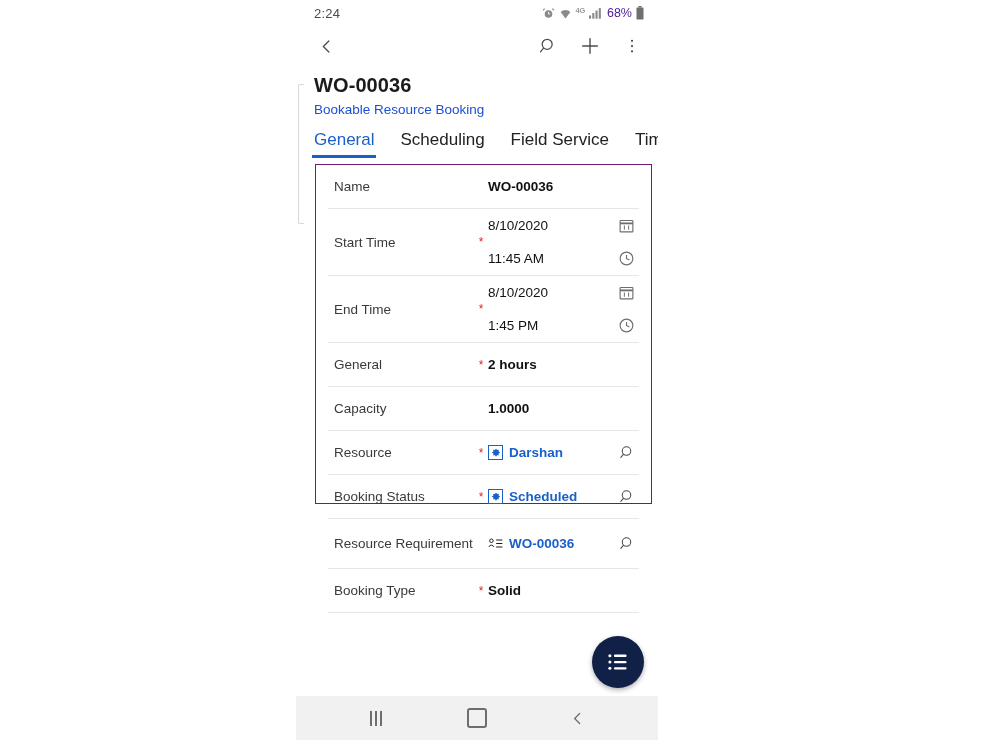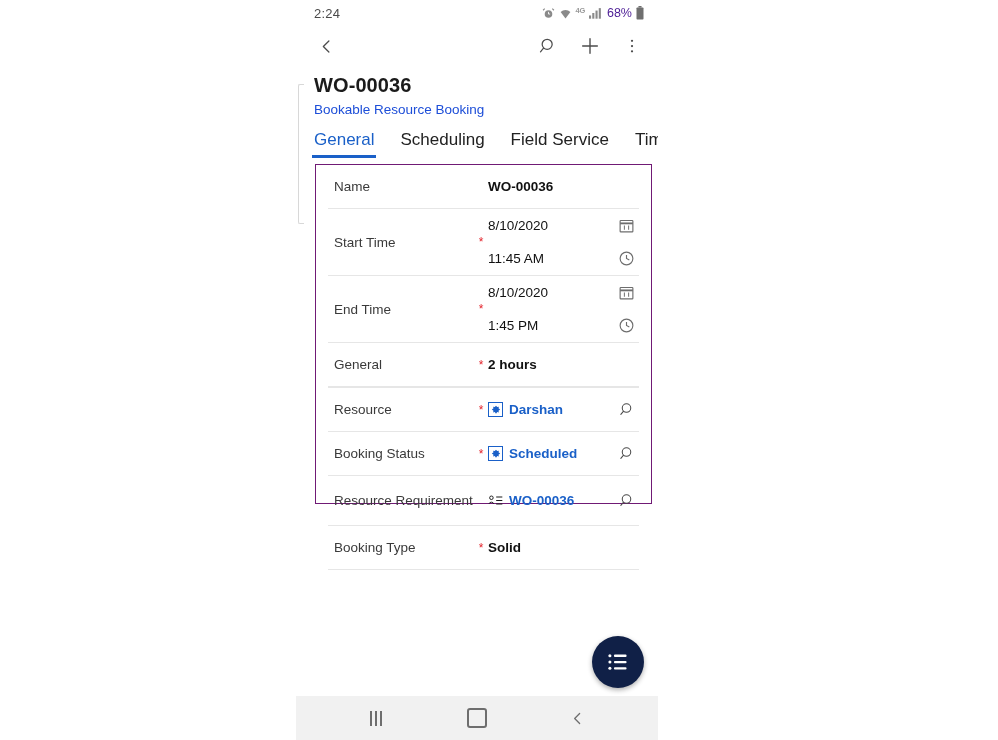--- a/index.html
+++ b/index.html
@@ -467,20 +467,25 @@
     </div>
     <div class="row-sep"></div>
 
     <div class="form-row row-simple">
       <div class="f-label">General</div>
       <div class="f-req">*</div>
       <div class="f-value">2 hours</div>
     </div>
     <div class="row-sep"></div>
 
+    <div class="form-row row-simple">
+      <div class="f-label">Capacity</div>
+      <div class="f-req"></div>
+      <div class="f-value">1.0000</div>
+    </div>
     <div class="row-sep"></div>
 
     <div class="form-row row-simple">
       <div class="f-label">Resource</div>
       <div class="f-req">*</div>
       <div class="f-value link">
         <span class="entity-ic">
           <svg width="10" height="10" viewBox="0 0 24 24" fill="#1a60c8">
             <path d="M12 2 L15 5 L19 4 L18 8 L22 11 L18 14 L19 18 L15 17 L12 21 L9 17 L5 18 L6 14 L2 11 L6 8 L5 4 L9 5 Z"></path>
           </svg>

